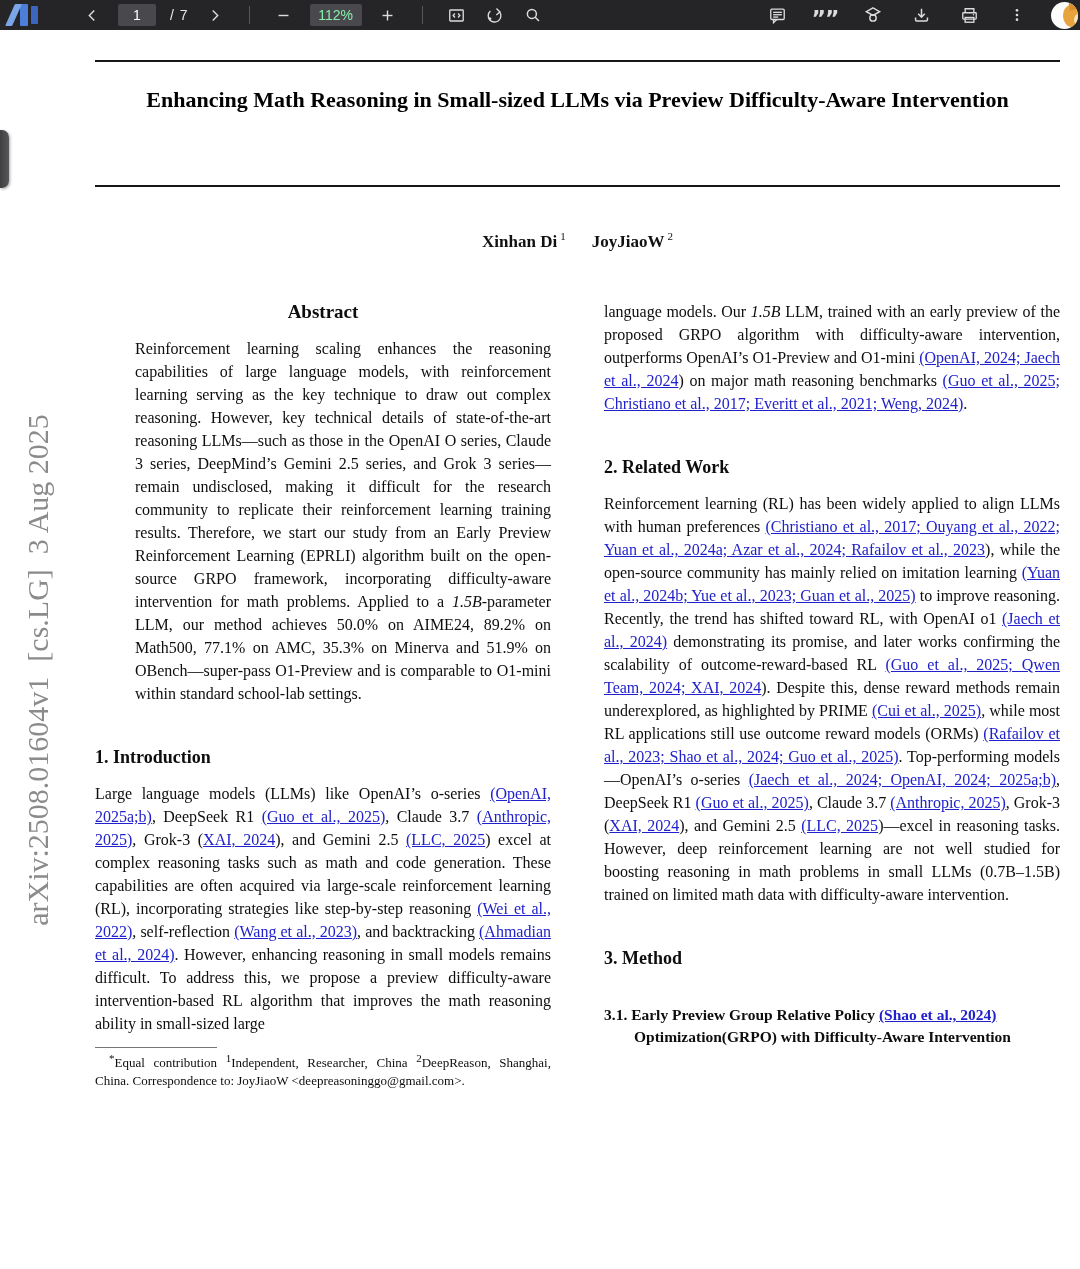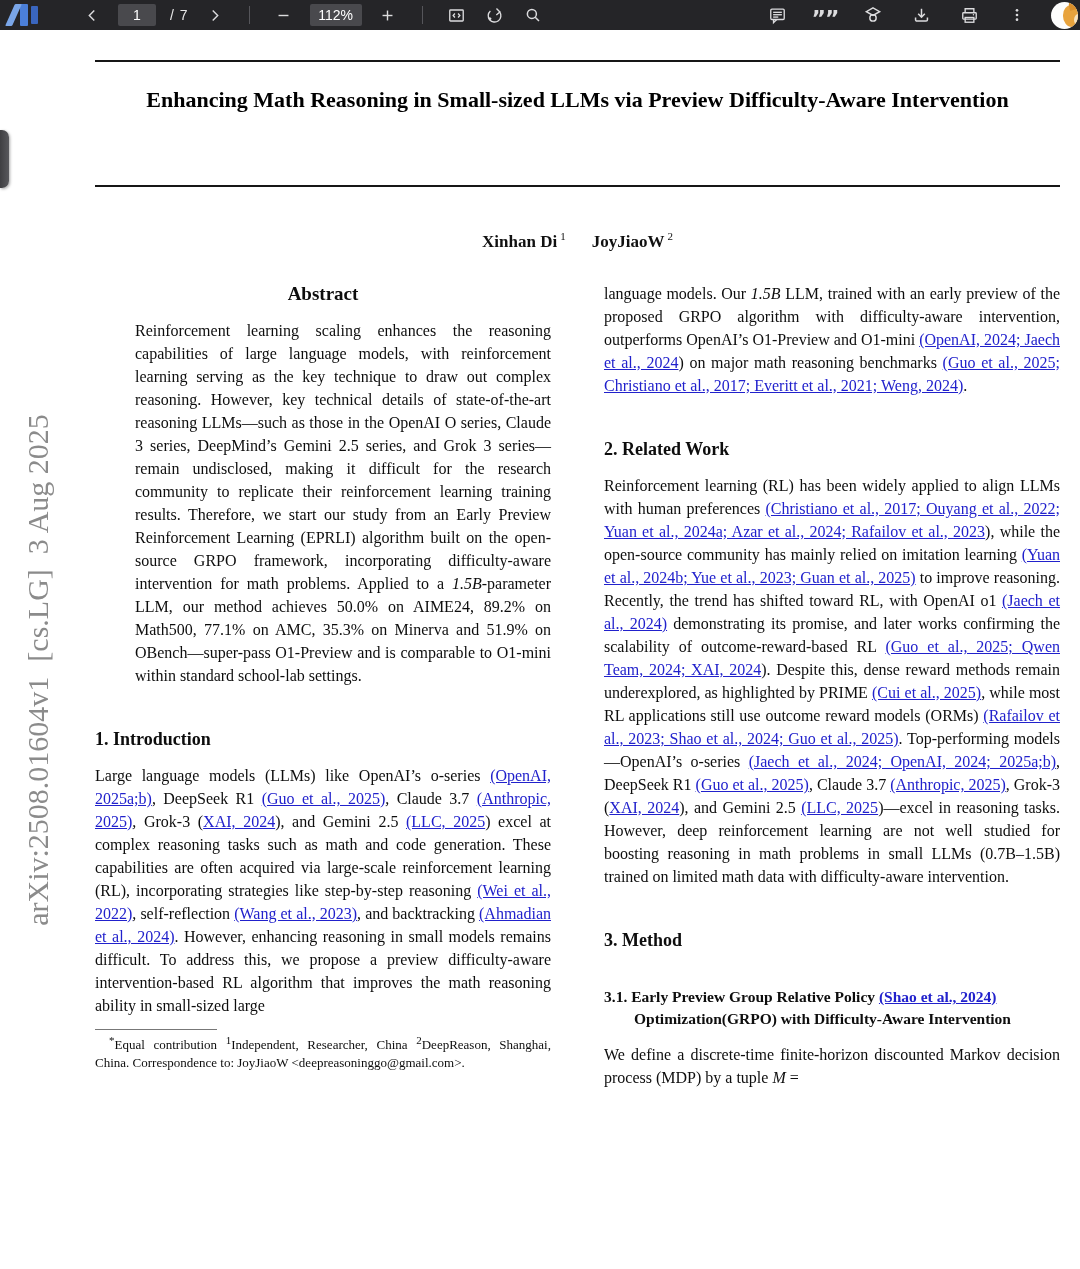--- a/index.html
+++ b/index.html
@@ -20,21 +20,21 @@
   .tb-btn{display:flex; align-items:center; justify-content:center;
     width:24px; height:24px; cursor:pointer; background:none; border:none;}
   .tb-btn svg{display:block;}
   .logo{display:flex; align-items:flex-start; gap:3px; margin-right:28px; cursor:pointer;}
   .logo .slash{width:7px; height:22px; background:#7aa6e8; transform:skewX(-24deg); border-radius:1px;}
   .logo .bar1{width:8px; height:22px; background:#4b7fd9; border-radius:1px;}
   .logo .bar2{width:7px; height:18px; background:#3a66bf; border-radius:1px; margin-top:2px;}
   .page-chip{width:38px; height:22px; background:var(--chip-bg); border:none;
     color:#fff; text-align:center; font-size:14px; border-radius:2px;}
   .page-total{font-size:14px; color:#e8e8e8; letter-spacing:1px;}
-  .zoom-chip{min-width:52px; height:22px; background:var(--chip-bg); color:#ffffff;
+  .zoom-chip{min-width:52px; height:22px; background:var(--chip-bg); color:#86efac;
     display:flex; align-items:center; justify-content:center; font-size:14px;
     border-radius:2px; padding:4px 6px; cursor:default;}
   .tb-sep{width:1px; height:18px; background:#55555a; margin:0 8px;}
   .quote-glyph{font-size:22px; font-weight:bold; color:var(--icon);
     letter-spacing:-1px; line-height:10px; padding-top:8px; font-family:"DejaVu Sans",sans-serif;}
   .avatar{width:27px; height:27px; border-radius:50%; background:#fdfdfd;
     position:relative; overflow:hidden; cursor:pointer; margin-left:-2px;}
   .avatar .char-body{position:absolute; right:-3px; top:3px; width:18px; height:22px;
     background:#e8a33d; border-radius:45% 55% 40% 50%;}
   .avatar .char-ear{position:absolute; right:2px; top:-1px; width:7px; height:9px;
@@ -54,21 +54,21 @@
   .rule{position:absolute; left:95px; width:965px; height:2px; background:#161616;}
   .rule-top{top:30px;} .rule-mid{top:155px;}
   .title{position:absolute; top:47px; left:95px; width:965px; text-align:center;
     font-family:"Liberation Serif", serif; font-weight:bold; font-size:22px;
     line-height:45px; color:#000;}
   .authors{position:absolute; top:200px; left:95px; width:965px; text-align:center;
     font-family:"Liberation Serif", serif; font-weight:bold; font-size:17px;}
   .authors .asup{vertical-align:super; font-size:11px; font-weight:normal; margin-left:3px;}
   .authors .gap{display:inline-block; width:26px;}
 
-  .columns{position:absolute; top:252px; left:95px; width:965px; display:flex; gap:53px;}
+  .columns{position:absolute; top:270px; left:95px; width:965px; display:flex; gap:53px;}
   .col{width:465px; font-family:"Liberation Serif", serif; font-size:16px;
     line-height:23px; text-align:justify; color:#0d0d0d;}
   .abs-h{text-align:center; font-weight:bold; font-size:19px; margin-bottom:14px;}
   .abstract-p{margin-left:40px; margin-bottom:18px;}
   .sec-h{font-weight:bold; font-size:18px; margin:40px 0 13px 0; text-align:left; line-height:24px;}
   .subsec-h{font-weight:bold; font-size:15.5px; margin:20px 0 13px 0; text-align:left; line-height:22px;}
   .hang{padding-left:30px; text-indent:-30px;margin-top:34px;}
   .lnk{color:var(--link); text-decoration:underline; cursor:pointer;}
   .it{font-style:italic;}
   .supr{vertical-align:super; font-size:11px; line-height:0;}
@@ -209,17 +209,16 @@
         <p class="fn-text"><span class="supr">*</span><span>Equal contribution </span><span class="supr">1</span><span>Independent, Researcher, China </span><span class="supr">2</span><span>DeepReason, Shanghai, China. Correspondence to: JoyJiaoW &lt;deepreasoninggo@gmail.com&gt;.</span></p>
       </div>
     </div>
 
     <div class="col">
       <p><span>language models. Our </span><span class="it">1.5B</span><span> LLM, trained with an early preview of the proposed GRPO algorithm with difficulty-aware intervention, outperforms OpenAI’s O1-Preview and O1-mini </span><span class="lnk">(OpenAI, 2024; Jaech et al., 2024</span><span>) on major math reasoning benchmarks </span><span class="lnk">(Guo et al., 2025; Christiano et al., 2017; Everitt et al., 2021; Weng, 2024)</span><span>.</span></p>
       <div class="sec-h">2. Related Work</div>
       <p><span>Reinforcement learning (RL) has been widely applied to align LLMs with human preferences </span><span class="lnk">(Christiano et al., 2017; Ouyang et al., 2022; Yuan et al., 2024a; Azar et al., 2024; Rafailov et al., 2023</span><span>), while the open-source community has mainly relied on imitation learning </span><span class="lnk">(Yuan et al., 2024b; Yue et al., 2023; Guan et al., 2025)</span><span> to improve reasoning. Recently, the trend has shifted toward RL, with OpenAI o1 </span><span class="lnk">(Jaech et al., 2024)</span><span> demonstrating its promise, and later works confirming the scalability of outcome-reward-based RL </span><span class="lnk">(Guo et al., 2025; Qwen Team, 2024; XAI, 2024</span><span>). Despite this, dense reward methods remain underexplored, as highlighted by PRIME </span><span class="lnk">(Cui et al., 2025)</span><span>, while most RL applications still use outcome reward models (ORMs) </span><span class="lnk">(Rafailov et al., 2023; Shao et al., 2024; Guo et al., 2025)</span><span>. Top-performing models—OpenAI’s o-series </span><span class="lnk">(Jaech et al., 2024; OpenAI, 2024; 2025a;b)</span><span>, DeepSeek R1 </span><span class="lnk">(Guo et al., 2025)</span><span>, Claude 3.7 </span><span class="lnk">(Anthropic, 2025)</span><span>, Grok-3 (</span><span class="lnk">XAI, 2024</span><span>), and Gemini 2.5 </span><span class="lnk">(LLC, 2025</span><span>)—excel in reasoning tasks. However, deep reinforcement learning are not well studied for boosting reasoning in math problems in small LLMs (0.7B–1.5B) trained on limited math data with difficulty-aware intervention.</span></p>
       <div class="sec-h">3. Method</div>
       <div class="subsec-h hang"><span>3.1. Early Preview Group Relative Policy </span><span class="lnk">(Shao et al., 2024)</span><span> Optimization(GRPO) with Difficulty-Aware Intervention</span></div>
-      <p><span>We define a discrete-time finite-horizon discounted Markov decision process (MDP) by a tuple </span><span class="it">M</span><span> =</span></p>
     </div>
 
   </div>
 </div>
 
 </body></html>

